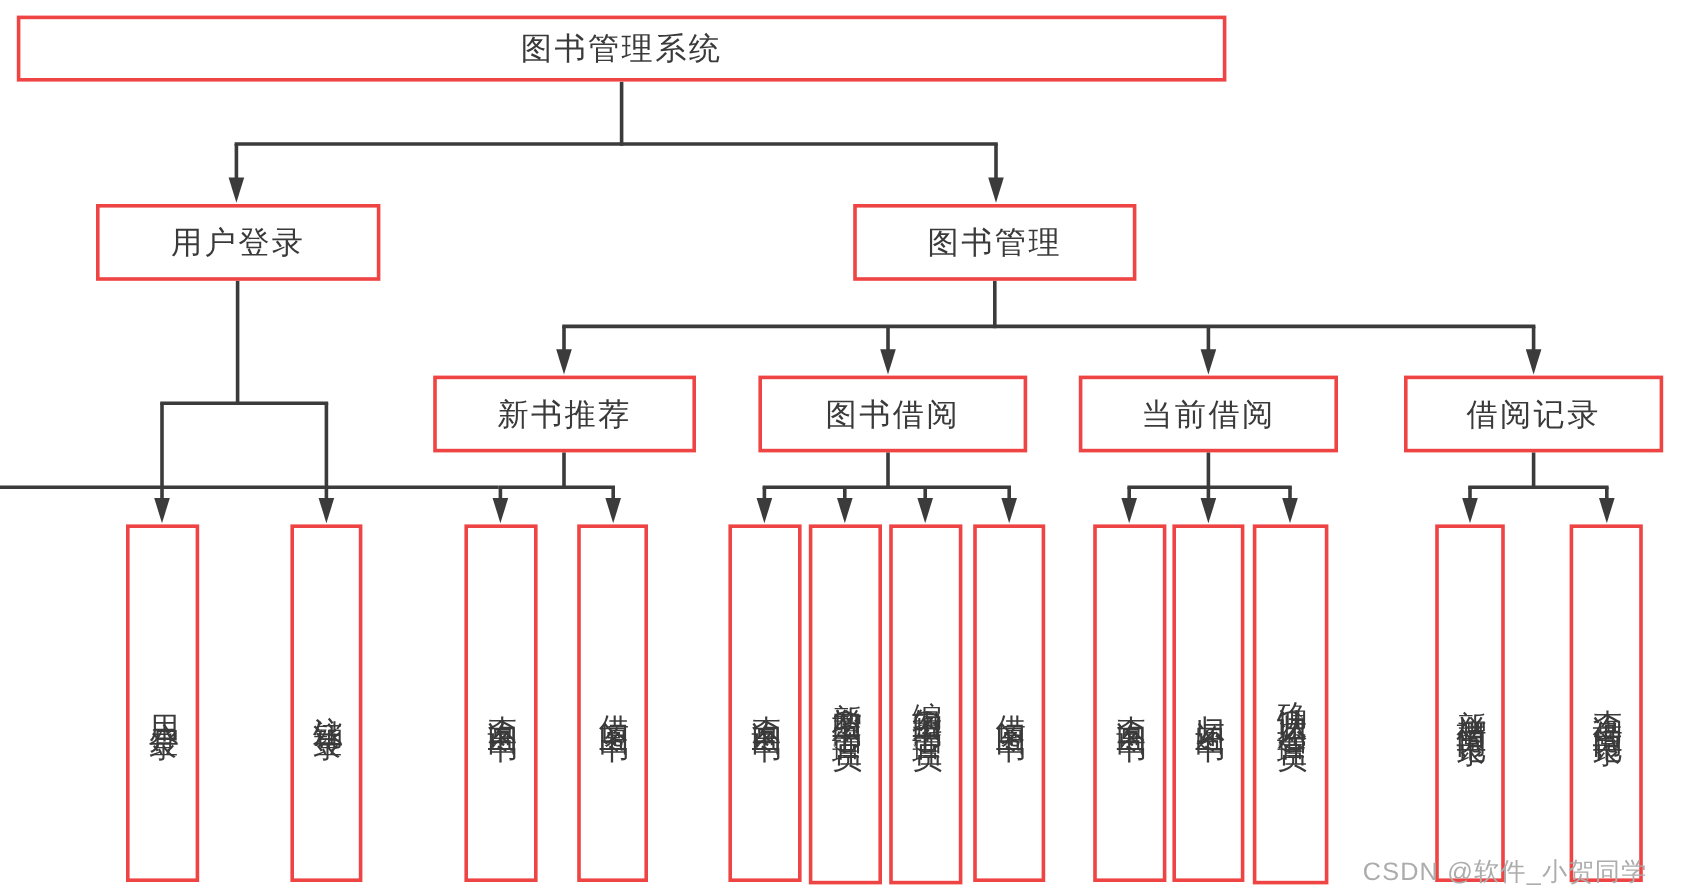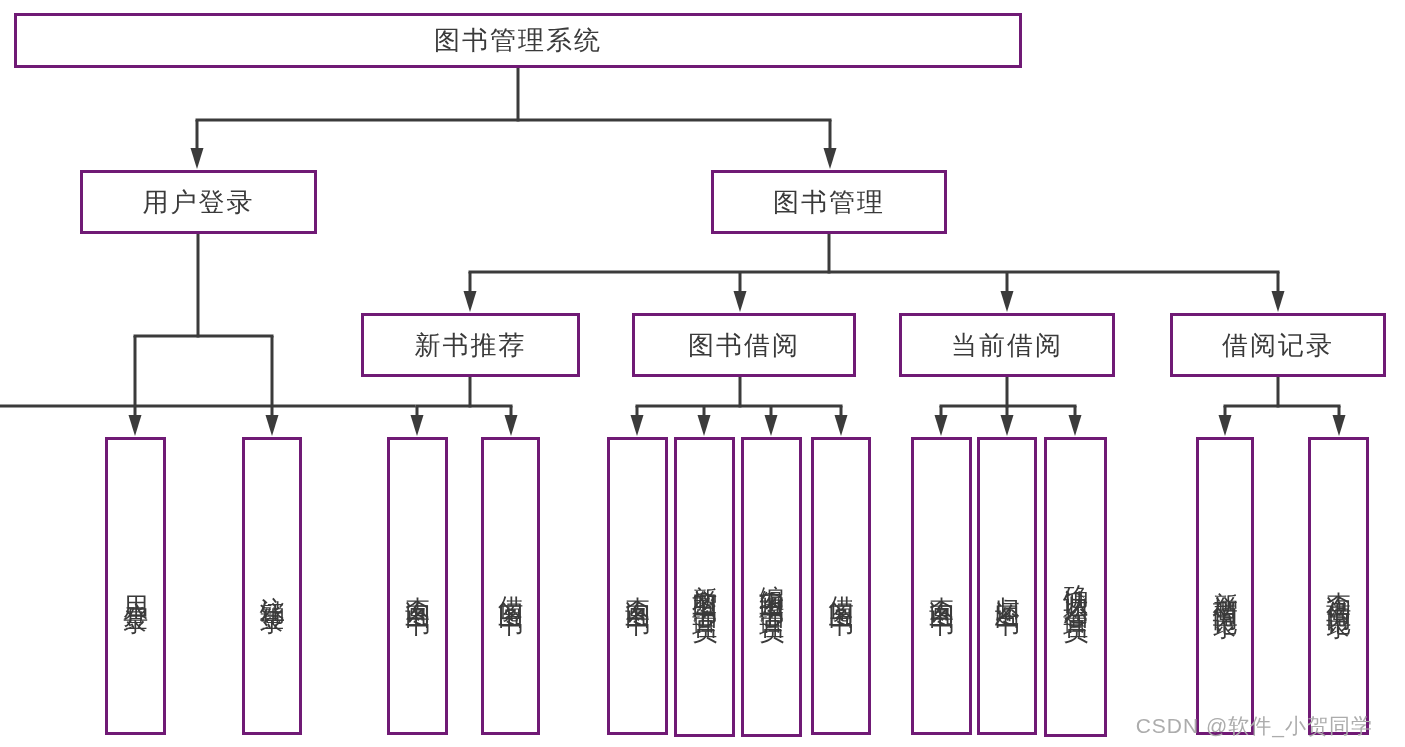--- a/index.html
+++ b/index.html
@@ -8,21 +8,21 @@
     width:1405px;height:747px;
     background:#ffffff;
     font-family:"Liberation Sans", sans-serif;
     color:#3a3a3a;
     overflow:hidden;
   }
   .connectors{position:absolute;left:0;top:0;width:1405px;height:747px;}
   .node{
     position:absolute;
     box-sizing:border-box;
-    border:3px solid #701a75;
+    border:3px solid #ef4444;
     background:#ffffff;
     display:flex;align-items:center;justify-content:center;
     text-align:center;
   }
   .h-node span{
     font-size:26px;
     letter-spacing:2px;
     color:#3a3a3a;
     white-space:nowrap;
   }

